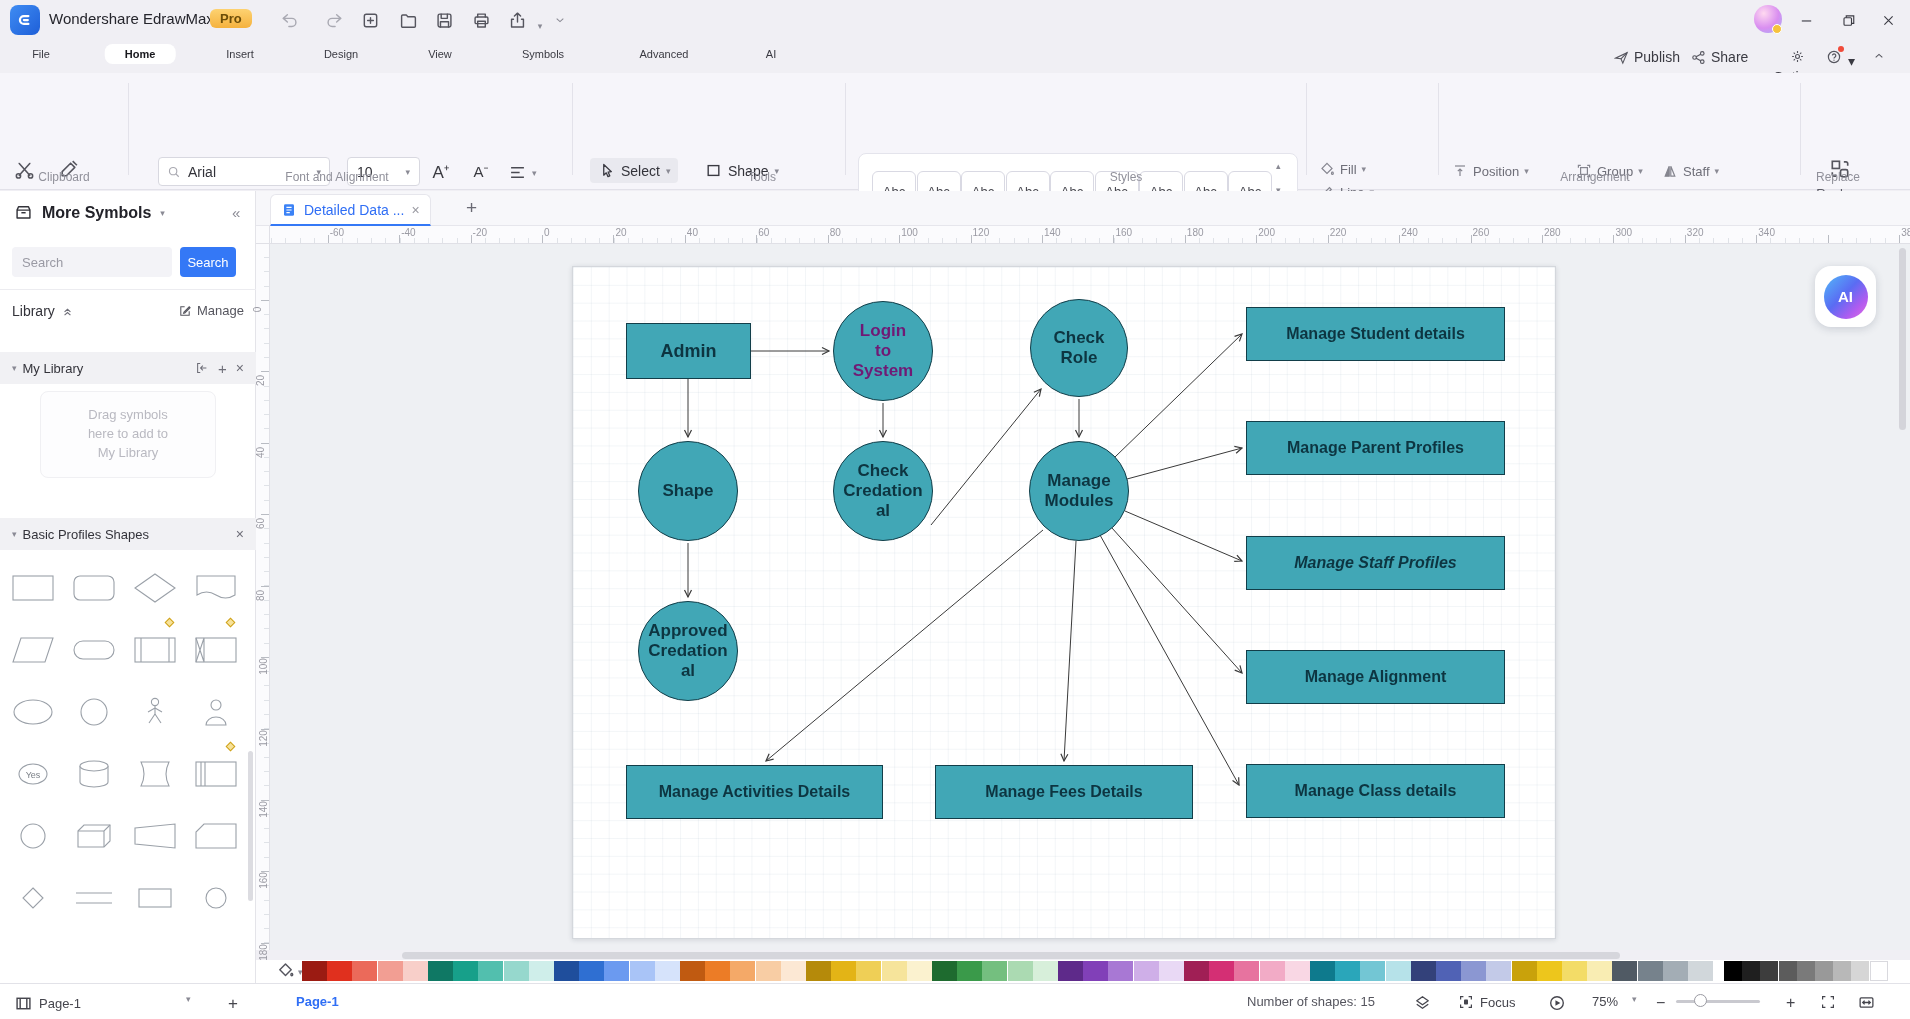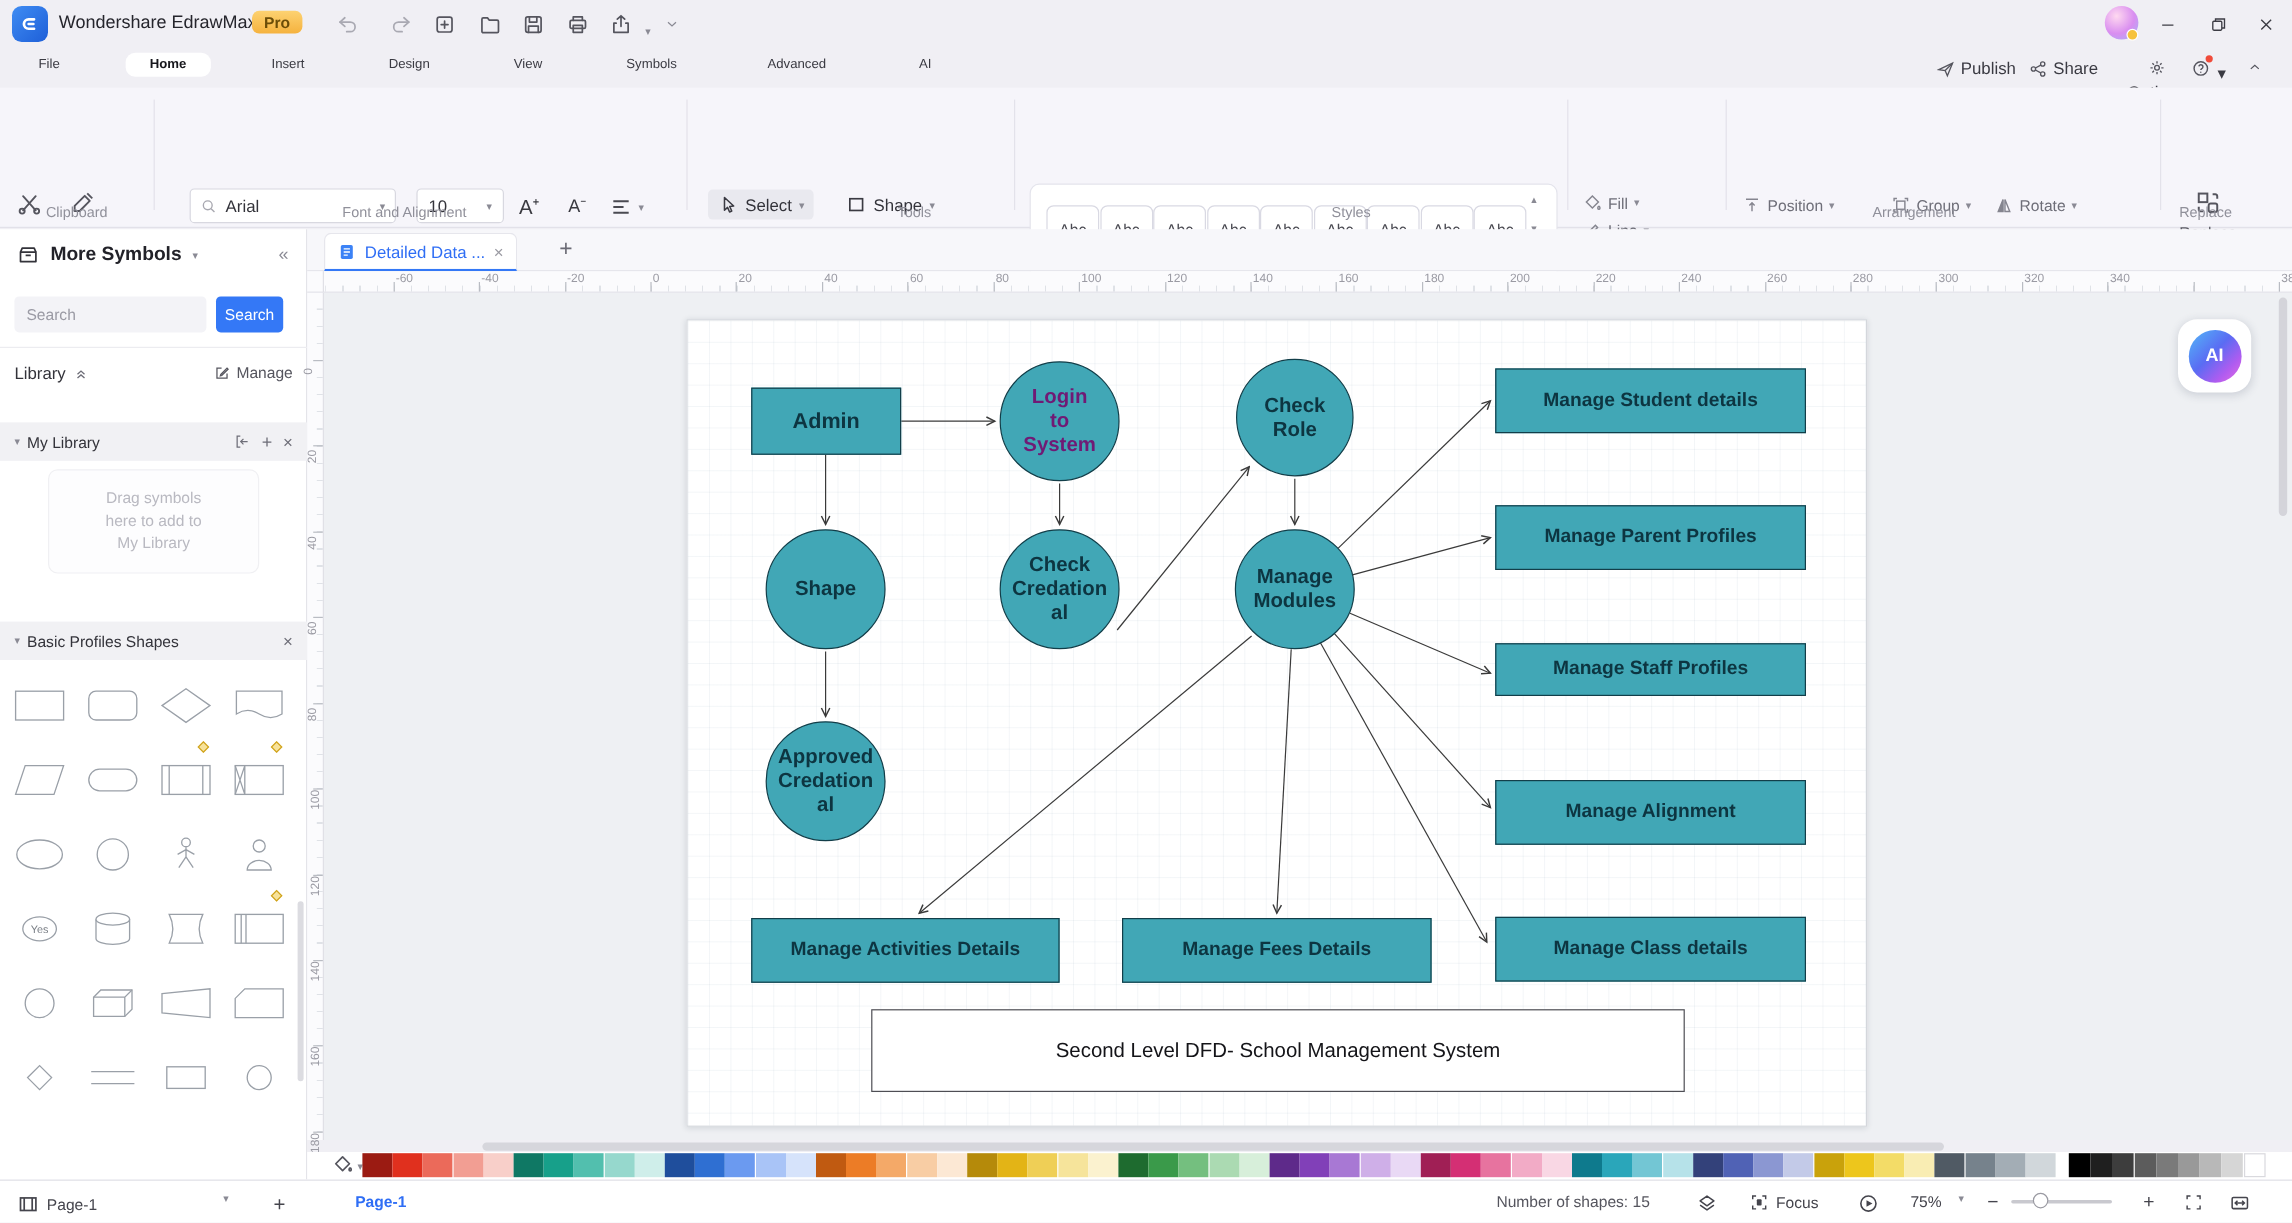--- a/index.html
+++ b/index.html
@@ -396,21 +396,21 @@
           </span>
           <span>Size</span>
           <span class="caret">▾</span>
         </span><span class="abs arr-item" style="left: 1662px; top: 90px;">
           <span class="ic">
             <svg width="16" height="16" viewBox="0 0 16 16" fill="none" stroke="currentColor" stroke-width="1.2">
               <path d="M7.2 3.2v10H3.2Z" fill="currentColor"></path>
               <path d="M8.8 3.2v10h4Z"></path>
             </svg>
           </span>
-          <span>Rotate</span>
+          <span>Staff</span>
           <span class="caret">▾</span>
         </span><span class="abs arr-item" style="left: 1662px; top: 132px;">
           <span class="ic">
             <svg width="16" height="16" viewBox="0 0 16 16" fill="none" stroke="currentColor" stroke-width="1.2">
               <rect x="3.8" y="7" width="8.4" height="6.4" rx="1"></rect>
               <path d="M5.6 7V5.2a2.4 2.4 0 0 1 4.8 0V7"></path>
             </svg>
           </span>
           <span>Lock</span>
           <span class="caret">▾</span>
@@ -754,27 +754,26 @@
           <div class="node circle" style="background: rgb(65, 167, 182); border: 1.4px solid rgb(18, 62, 73); color: rgb(13, 53, 65); left: 260px; top: 174px; height: 100px; width: 100px;">Check
 Credation
 al</div>
           <div class="node circle" style="background: rgb(65, 167, 182); border: 1.4px solid rgb(18, 62, 73); color: rgb(13, 53, 65); left: 456px; top: 174px; height: 100px; width: 100px;">Manage
 Modules</div>
           <div class="node circle" style="background: rgb(65, 167, 182); border: 1.4px solid rgb(18, 62, 73); color: rgb(13, 53, 65); left: 65px; top: 334px; height: 100px; width: 100px;">Approved
 Credation
 al</div>
           <div class="node rect" style="background: rgb(65, 167, 182); border: 1.4px solid rgb(18, 62, 73); color: rgb(13, 53, 65); left: 673px; top: 40px; width: 259px; height: 54px; font-size: 16px;">Manage Student details</div>
           <div class="node rect" style="background: rgb(65, 167, 182); border: 1.4px solid rgb(18, 62, 73); color: rgb(13, 53, 65); left: 673px; top: 154px; width: 259px; height: 54px; font-size: 16px;">Manage Parent Profiles</div>
-          <div class="node rect" style="background: rgb(65, 167, 182); border: 1.4px solid rgb(18, 62, 73); color: rgb(13, 53, 65); left: 673px; top: 269px; width: 259px; height: 44px; font-size: 16px;">Manage Staff Profiles</div>
+          <div class="node rect" style="background: rgb(65, 167, 182); border: 1.4px solid rgb(18, 62, 73); color: rgb(13, 53, 65); left: 673px; top: 269px; width: 259px; height: 54px; font-size: 16px; font-style: italic;">Manage Staff Profiles</div>
           <div class="node rect" style="background: rgb(65, 167, 182); border: 1.4px solid rgb(18, 62, 73); color: rgb(13, 53, 65); left: 673px; top: 383px; width: 259px; height: 54px; font-size: 16px;">Manage Alignment</div>
           <div class="node rect" style="background: rgb(65, 167, 182); border: 1.4px solid rgb(18, 62, 73); color: rgb(13, 53, 65); left: 673px; top: 497px; width: 259px; height: 54px; font-size: 16px;">Manage Class details</div>
           <div class="node rect" style="background: rgb(65, 167, 182); border: 1.4px solid rgb(18, 62, 73); color: rgb(13, 53, 65); left: 53px; top: 498px; width: 257px; height: 54px; font-size: 16px;">Manage Activities Details</div>
           <div class="node rect" style="background: rgb(65, 167, 182); border: 1.4px solid rgb(18, 62, 73); color: rgb(13, 53, 65); left: 362px; top: 498px; width: 258px; height: 54px; font-size: 16px;">Manage Fees Details</div>
         </div>
-      <div id="caption-box" style="left: 153px; top: 574px; width: 678px; height: 69px;">Second Level DFD- School Management System</div>
     </div>
     <div id="ai-fab" class="abs">
         <span class="ball">AI</span>
       </div>
   </div>
   <div id="vscroll" class="abs"></div>
 
   <div id="hscroll-track" class="abs">
       <div id="hscroll-thumb"></div>
     </div>

